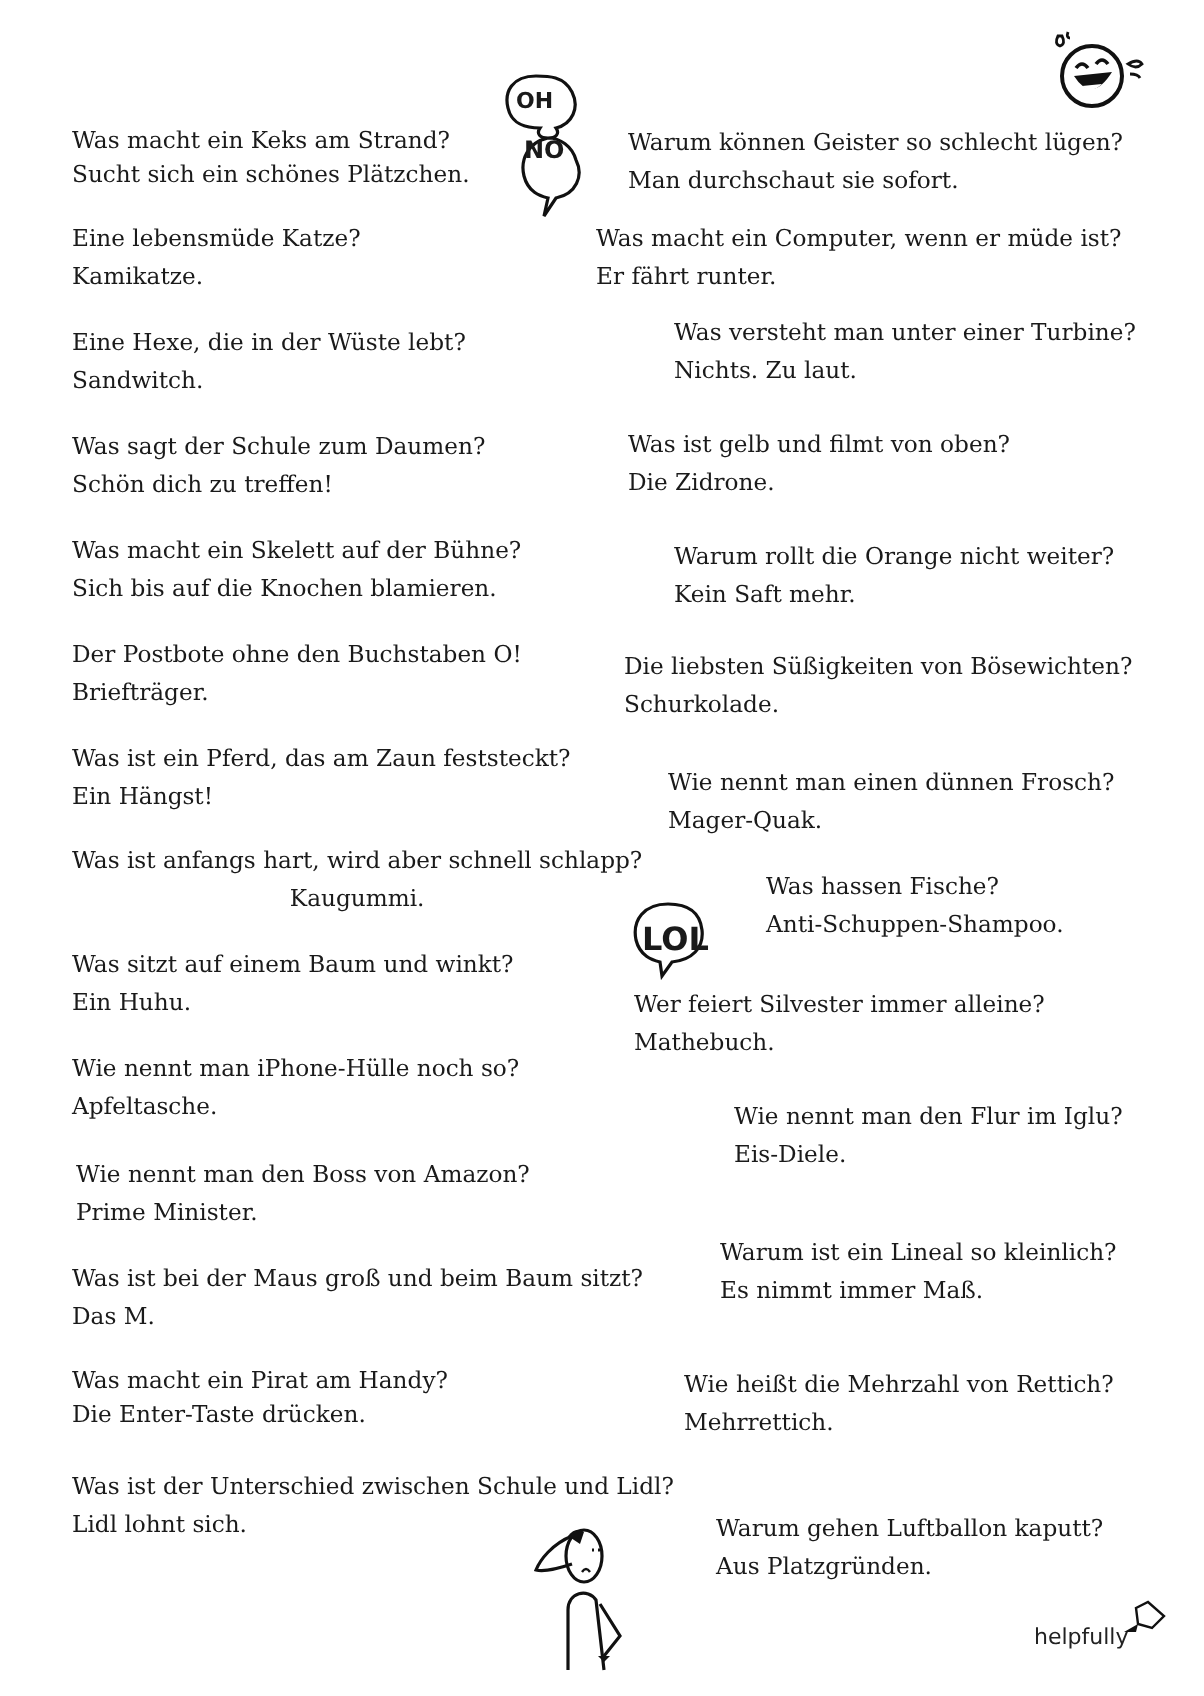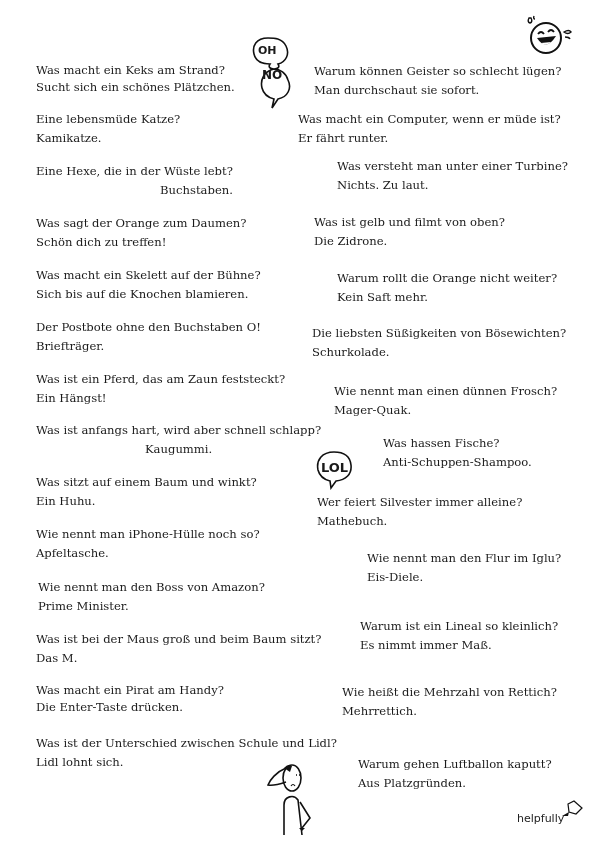--- a/index.html
+++ b/index.html
@@ -15,26 +15,26 @@
 <body>
 
 <div class="joke" style="left:36px;top:62px;line-height:17px;">
   <span class="q">Was  macht ein Keks am Strand?</span>
   <span class="a">Sucht sich ein schönes Plätzchen.</span>
 </div>
 <div class="joke" style="left:36px;top:110px;">
   <span class="q">Eine lebensmüde Katze?</span>
   <span class="a">Kamikatze.</span>
 </div>
-<div class="joke" style="left:36px;top:162px;text-align:right;">
+<div class="joke" style="left:36px;top:162px;">
   <span class="q">Eine Hexe, die in der Wüste lebt?</span>
-  <span class="a">Buchstaben.</span>
+  <span class="a">Sandwitch.</span>
 </div>
 <div class="joke" style="left:36px;top:214px;">
-  <span class="q">Was sagt der Orange zum Daumen?</span>
+  <span class="q">Was sagt der Schule zum Daumen?</span>
   <span class="a">Schön dich zu treffen!</span>
 </div>
 <div class="joke" style="left:36px;top:266px;">
   <span class="q">Was macht ein Skelett auf der Bühne?</span>
   <span class="a">Sich bis auf die Knochen blamieren.</span>
 </div>
 <div class="joke" style="left:36px;top:318px;">
   <span class="q">Der Postbote ohne den Buchstaben O!</span>
   <span class="a">Briefträger.</span>
 </div>
@@ -143,21 +143,21 @@
     <path d="M14 6 q-1 3 1 3" fill="none" stroke="#111" stroke-width="1.4"></path>
     <path d="M44 22 q5 -3 7 0 q-3 3 -7 0 z" fill="none" stroke="#111" stroke-width="1.4"></path>
     <path d="M45 27 q4 0 5 2" fill="none" stroke="#111" stroke-width="1.4"></path>
   </svg>
 </div>
 
 <div class="icon" style="left:314px;top:450px;width:42px;height:40px;">
   <svg width="42" height="40" viewBox="0 0 42 40">
     <path d="M20 2 C8 2 2 10 4 20 C6 28 12 30 16 31 L17 38 L22 31 C32 30 38 24 37 15 C36 6 30 2 20 2 Z" fill="#fff" stroke="#111" stroke-width="1.6"></path>
   </svg>
-  <span style="position:absolute;left:7px;top:10px;font-family:'DejaVu Sans',sans-serif;font-size:13px;font-weight:bold;">LOL</span>
+  <span style="position:absolute;left:7px;top:10px;font-family:'DejaVu Sans',sans-serif;font-size:16px;font-weight:bold;">LOL</span>
 </div>
 
 <div class="icon" style="left:262px;top:760px;width:60px;height:80px;">
   <svg width="60" height="80" viewBox="0 0 60 80">
     <ellipse cx="30" cy="18" rx="9" ry="13" fill="#fff" stroke="#111" stroke-width="1.6"></ellipse>
     <path d="M22 8 q4 -5 8 -2 l-2 6 z" fill="#111"></path>
     <path d="M34 15 l1 0 M37 15 l1 0" stroke="#111" stroke-width="1.4"></path>
     <path d="M29 26 q2 -3 4 0" fill="none" stroke="#111" stroke-width="1.2"></path>
     <path d="M24 8 C14 12 8 20 6 25 C10 26 18 24 24 22" fill="none" stroke="#111" stroke-width="1.6"></path>
     <path d="M22 75 L22 45 C22 36 32 34 36 40 L40 75" fill="none" stroke="#111" stroke-width="1.6"></path>

